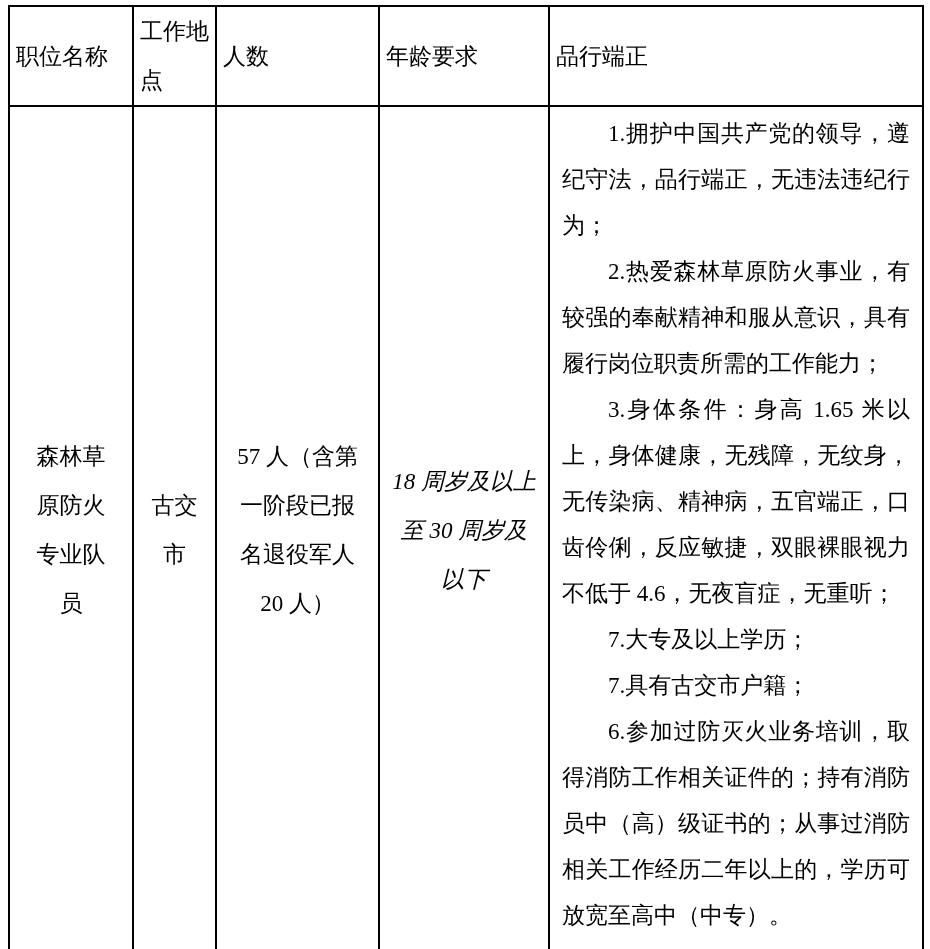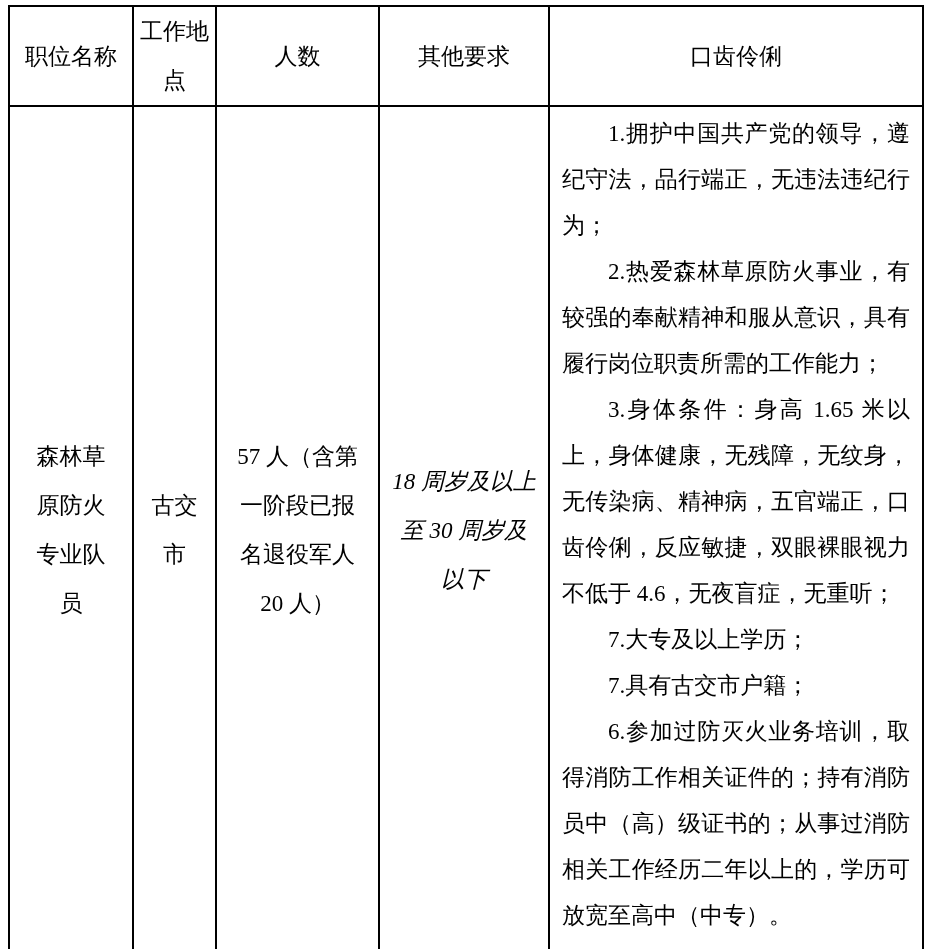--- a/index.html
+++ b/index.html
@@ -29,21 +29,21 @@
     font-weight: normal;
     background: #ffffff;
     box-sizing: border-box;
   }
   tr.header-row {
     height: 90px;
   }
   th.hcell {
     font-size: 23px;
     line-height: 49px;
-    text-align: center;
+    text-align: left;
     vertical-align: middle;
     padding: 0 6px;
   }
   td.ccell {
     font-size: 23px;
     line-height: 49px;
     text-align: center;
     vertical-align: middle;
     padding: 0 16px;
   }
@@ -77,22 +77,22 @@
       <col class="c2">
       <col class="c3">
       <col class="c4">
       <col class="c5">
     </colgroup>
     <thead>
       <tr class="header-row">
         <th class="hcell">职位名称</th>
         <th class="hcell">工作地点</th>
         <th class="hcell">人数</th>
-        <th class="hcell">其他要求</th>
-        <th class="hcell">口齿伶俐</th>
+        <th class="hcell">年龄要求</th>
+        <th class="hcell">品行端正</th>
       </tr>
     </thead>
     <tbody>
       <tr>
         <td class="ccell">森林草原防火专业队员</td>
         <td class="ccell">古交市</td>
         <td class="ccell col-headcount">57 人（含第一阶段已报名退役军人 20 人）</td>
         <td class="ccell col-age">18 周岁及以上至 30 周岁及以下</td>
         <td class="col-req">
           <p>1.拥护中国共产党的领导，遵纪守法，品行端正，无违法违纪行为；</p>

